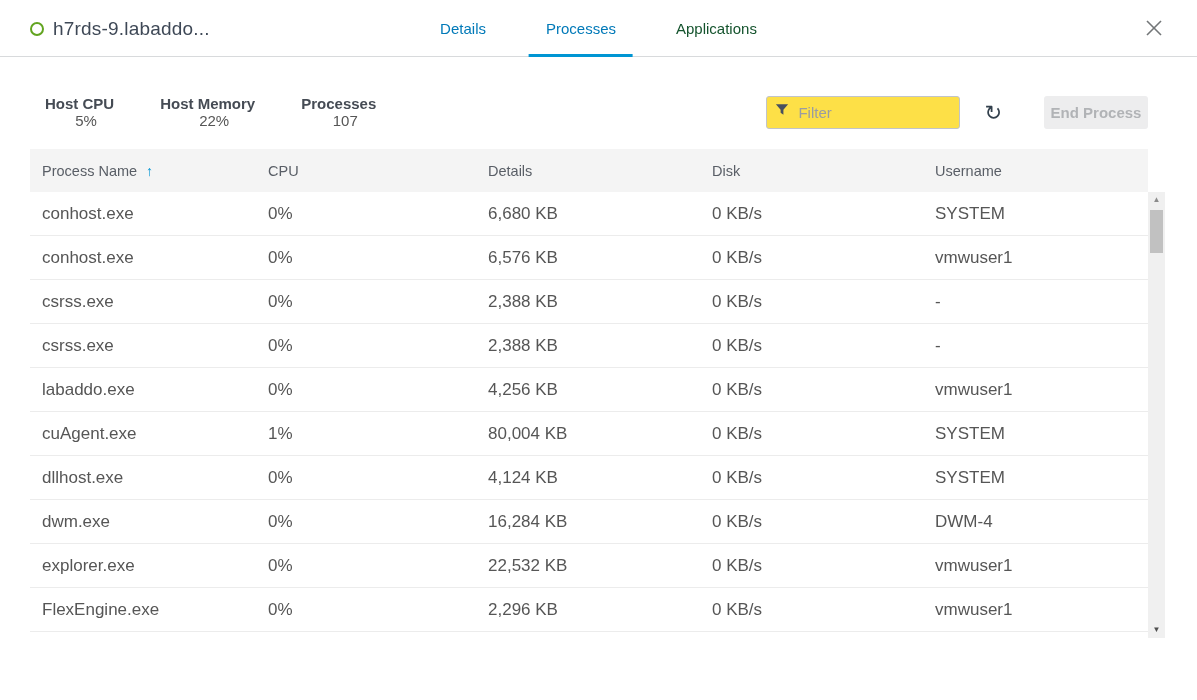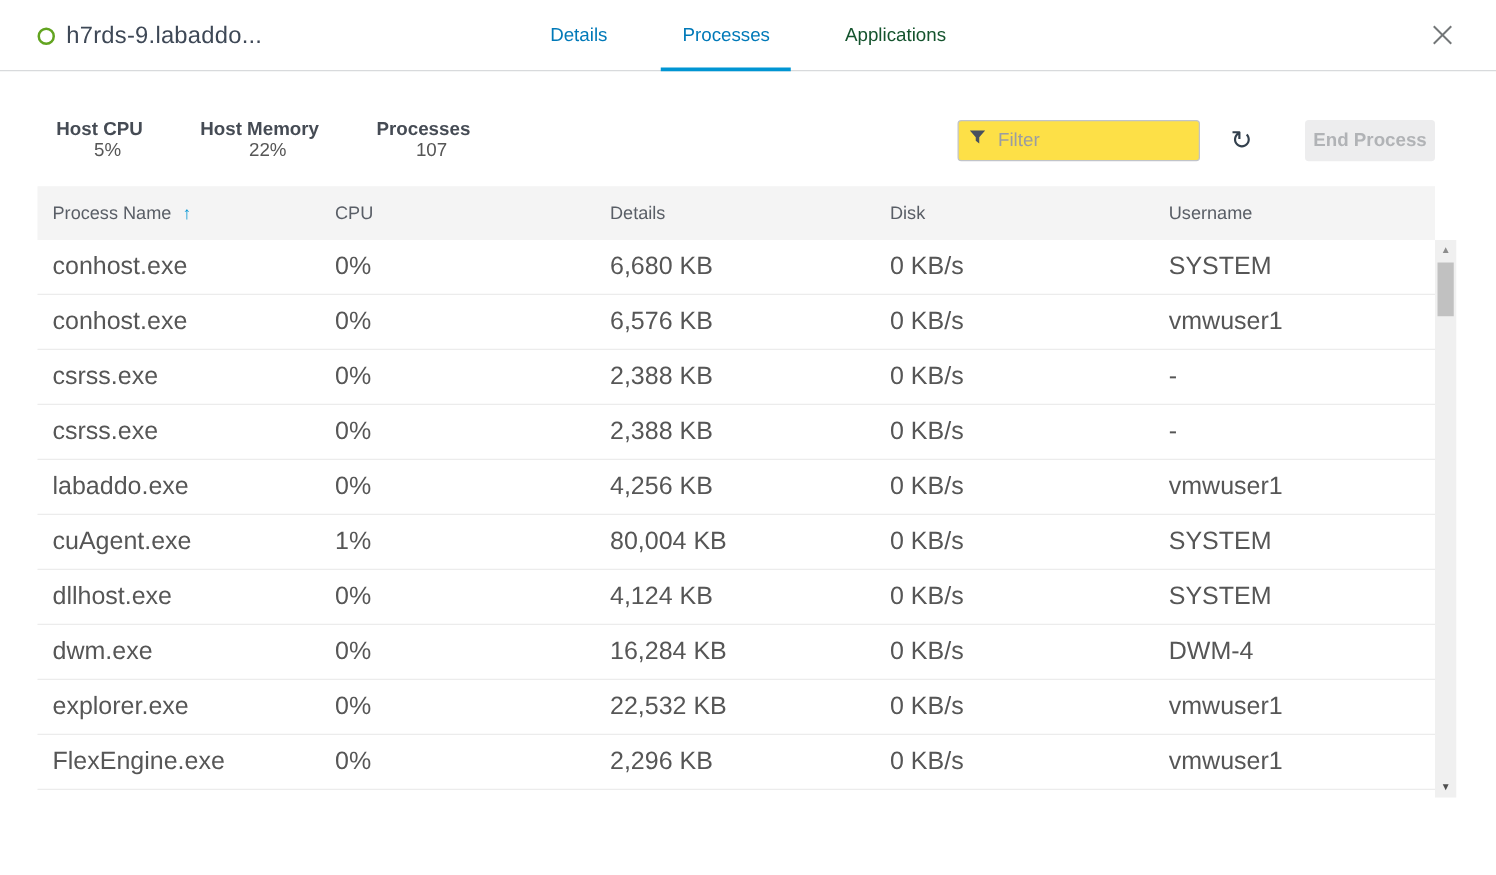--- a/index.html
+++ b/index.html
@@ -79,21 +79,21 @@
   .thead {
     display: flex; align-items: center; height: 43px; background: #f4f4f4;
     font-size: 14.5px; color: #595e66;
   }
   .th, .td { padding-left: 12px; flex: 0 0 auto; white-space: nowrap; overflow: hidden; }
   .c1 { width: 226px; } .c2 { width: 220px; } .c3 { width: 224px; }
   .c4 { width: 223px; } .c5 { width: 225px; }
   .sort-icon { color: #0095d3; font-size: 14px; margin-left: 9px; }
   .trow {
     display: flex; align-items: center; height: 44px; background: #fff;
-    border-bottom: 1px solid #ececec; font-size: 20px; color: #565656;
+    border-bottom: 1px solid #ececec; font-size: 17px; color: #565656;
     cursor: default;
   }
 
   
   .vscrollbar {
     position: absolute; left: 1148px; top: 192px; width: 17px; height: 446px;
     background: #f0f0f0;
   }
   .sb-btn {
     position: absolute; left: 0; width: 17px; height: 16px;

